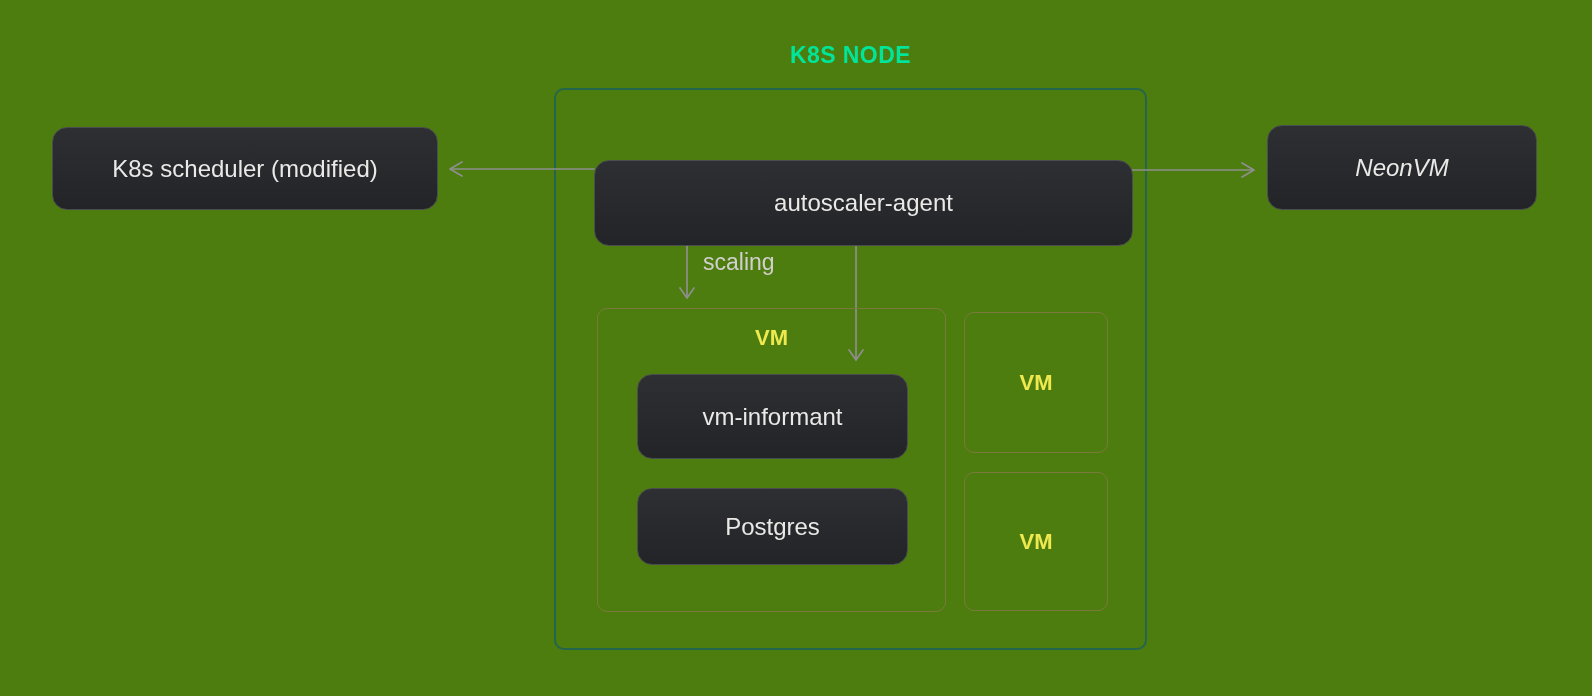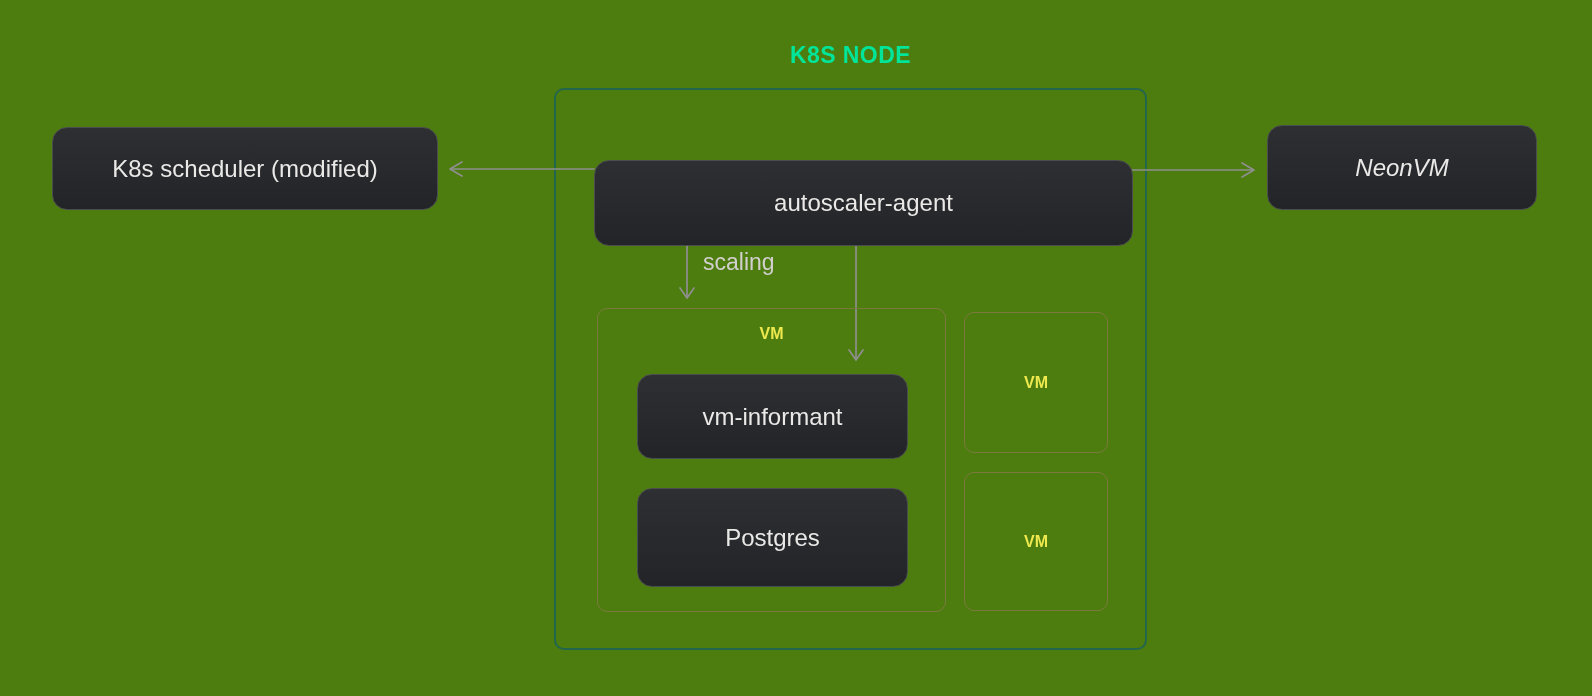--- a/index.html
+++ b/index.html
@@ -37,36 +37,36 @@
     border: 1px solid #4b4c50;
     border-radius: 15px;
     color: #eae9e7;
     font-size: 24px;
     box-sizing: border-box;
   }
   .box-scheduler { left: 52px;  top: 127px; width: 386px; height: 83px; }
   .box-autoscaler { left: 594px; top: 142px; width: 539px; height: 86px; margin-top: 18px; }
   .box-neonvm { left: 1267px; top: 125px; width: 270px; height: 85px; font-style: italic; }
   .box-informant { left: 637px; top: 374px; width: 271px; height: 85px; }
-  .box-postgres { left: 637px; top: 488px; width: 271px; height: 99px; }
+  .box-postgres { left: 637px; top: 488px; width: 271px; height: 77px; }
 
   .vm-box {
     border: 1.5px solid #7b7a3e;
     border-radius: 10px;
     background: transparent;
     box-sizing: border-box;
   }
   .vm-main { left: 597px; top: 308px; width: 349px; height: 304px; }
   .vm-2 { left: 964px; top: 312px; width: 144px; height: 141px;
           display: flex; align-items: center; justify-content: center; }
   .vm-3 { left: 964px; top: 472px; width: 144px; height: 139px;
           display: flex; align-items: center; justify-content: center; }
   .vm-label {
     color: #ede94f;
-    font-size: 16px;
+    font-size: 22px;
     font-weight: 700;
   }
   .vm-main-label {
     left: 597px; top: 325px; width: 349px;
     text-align: center;
   }
   .edge-label {
     font-size: 23px;
     color: #d2d0ce;
     line-height: 28px;

